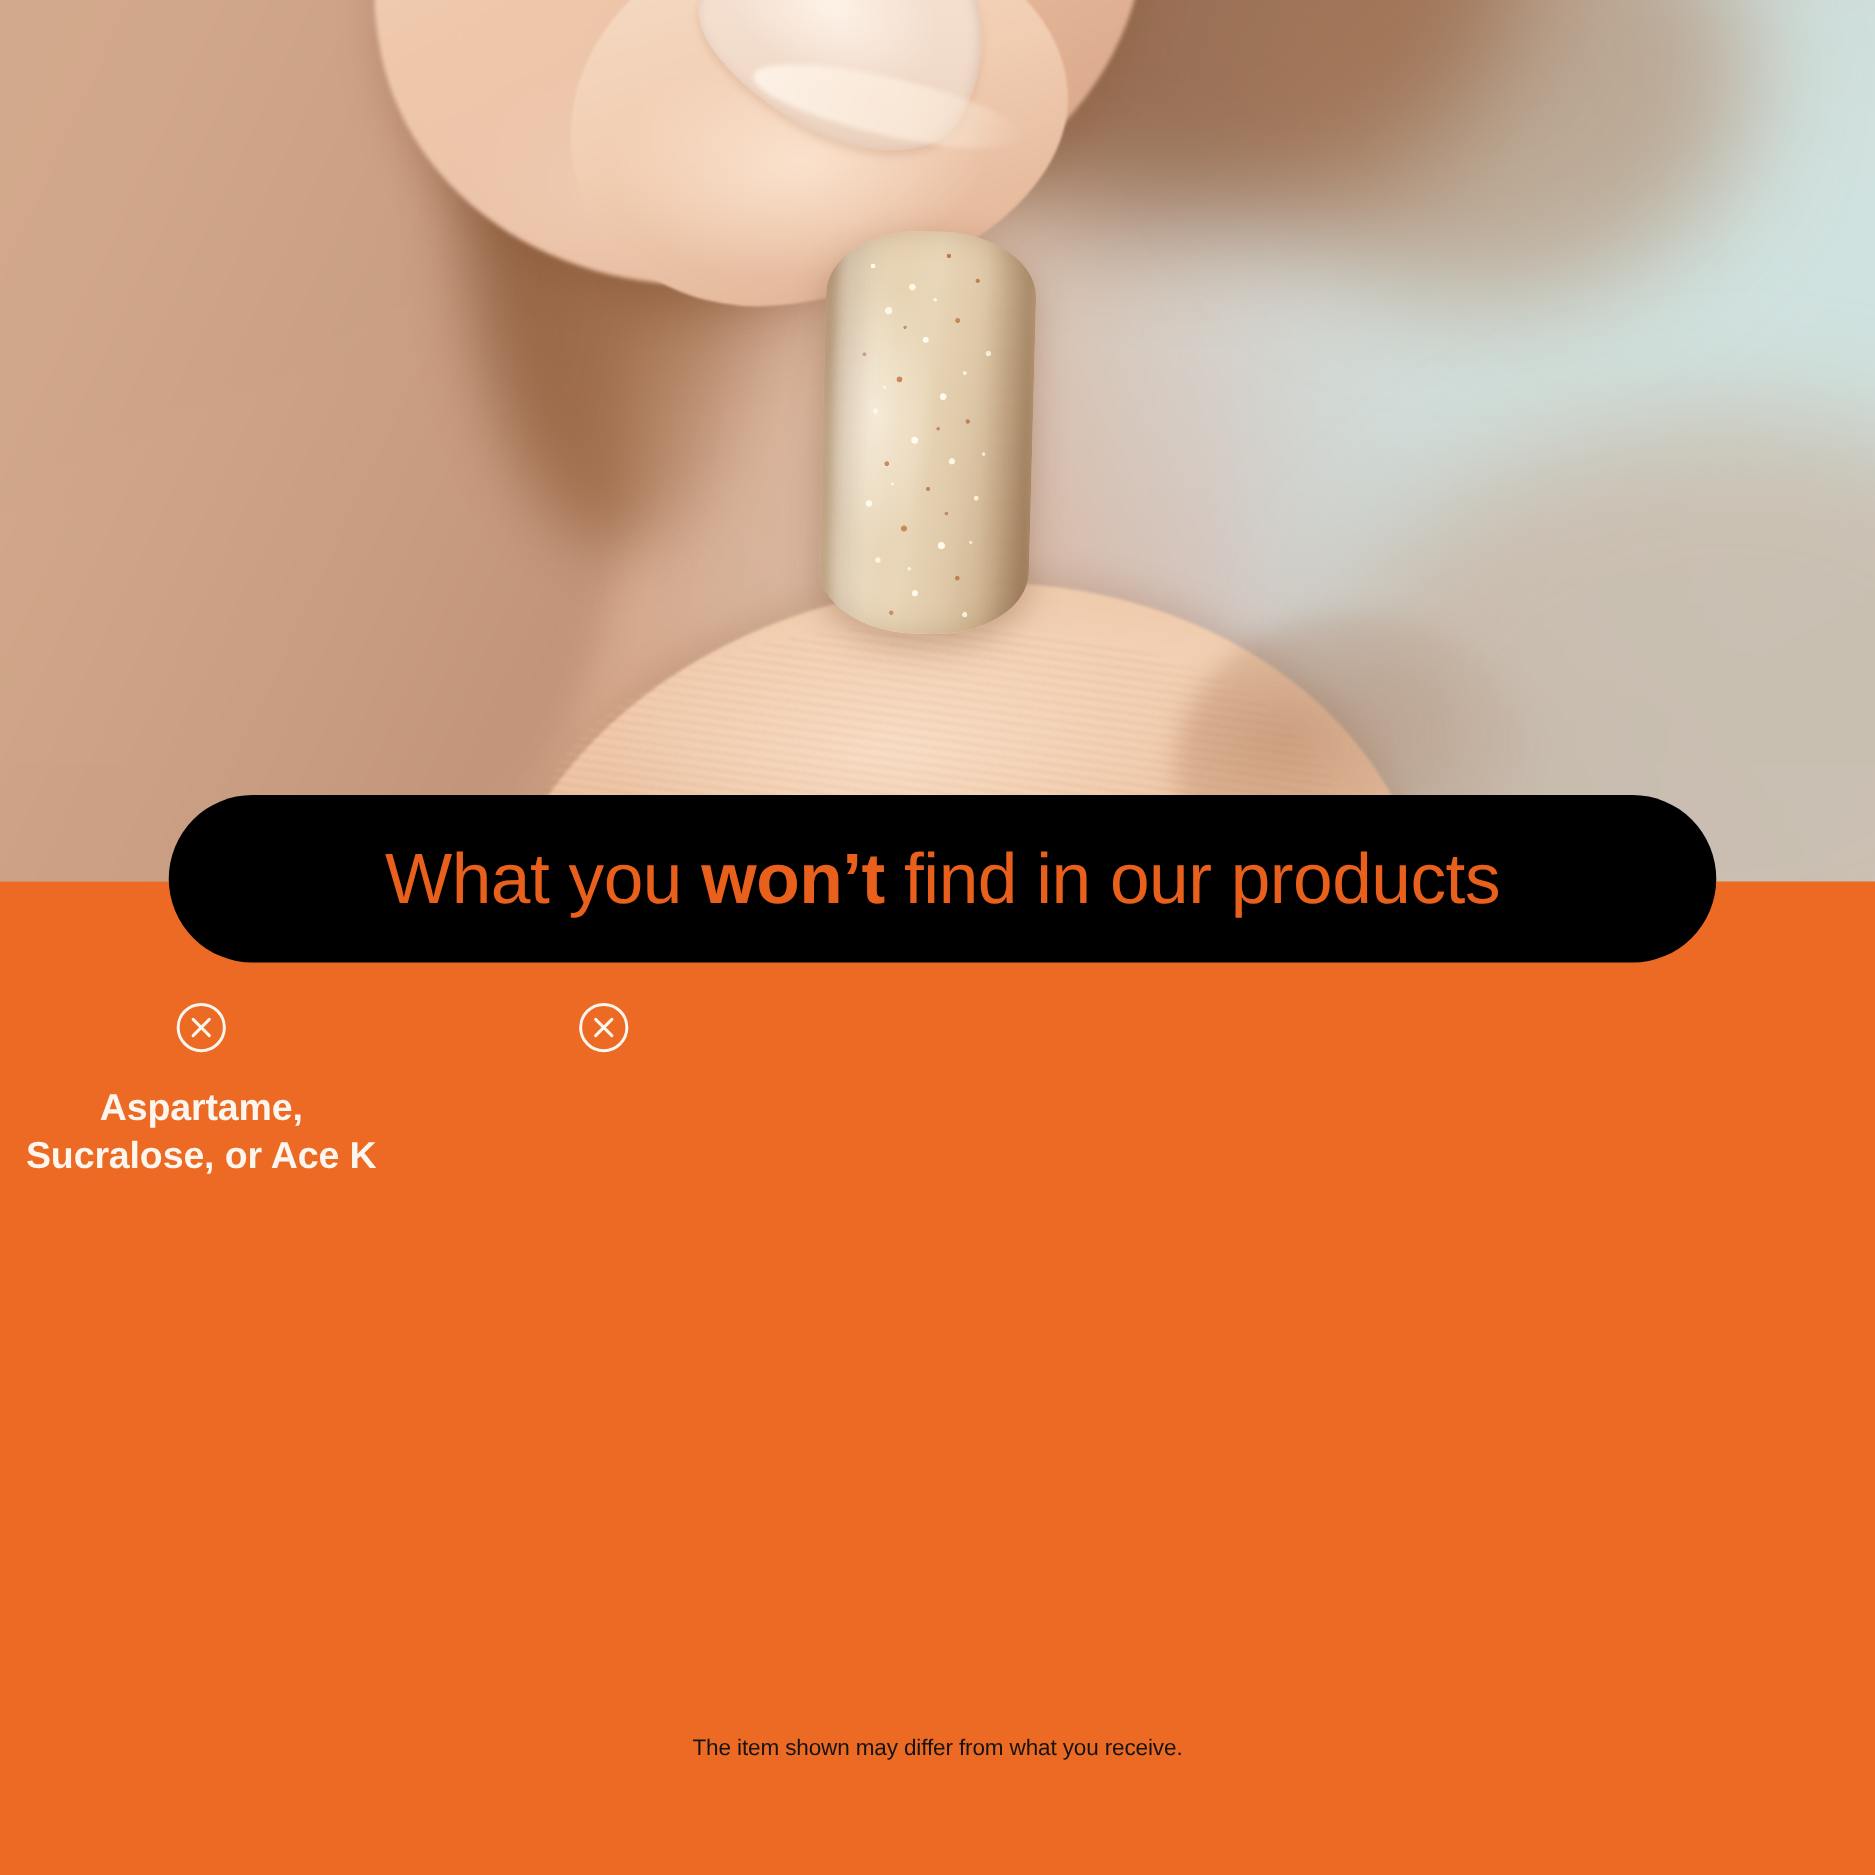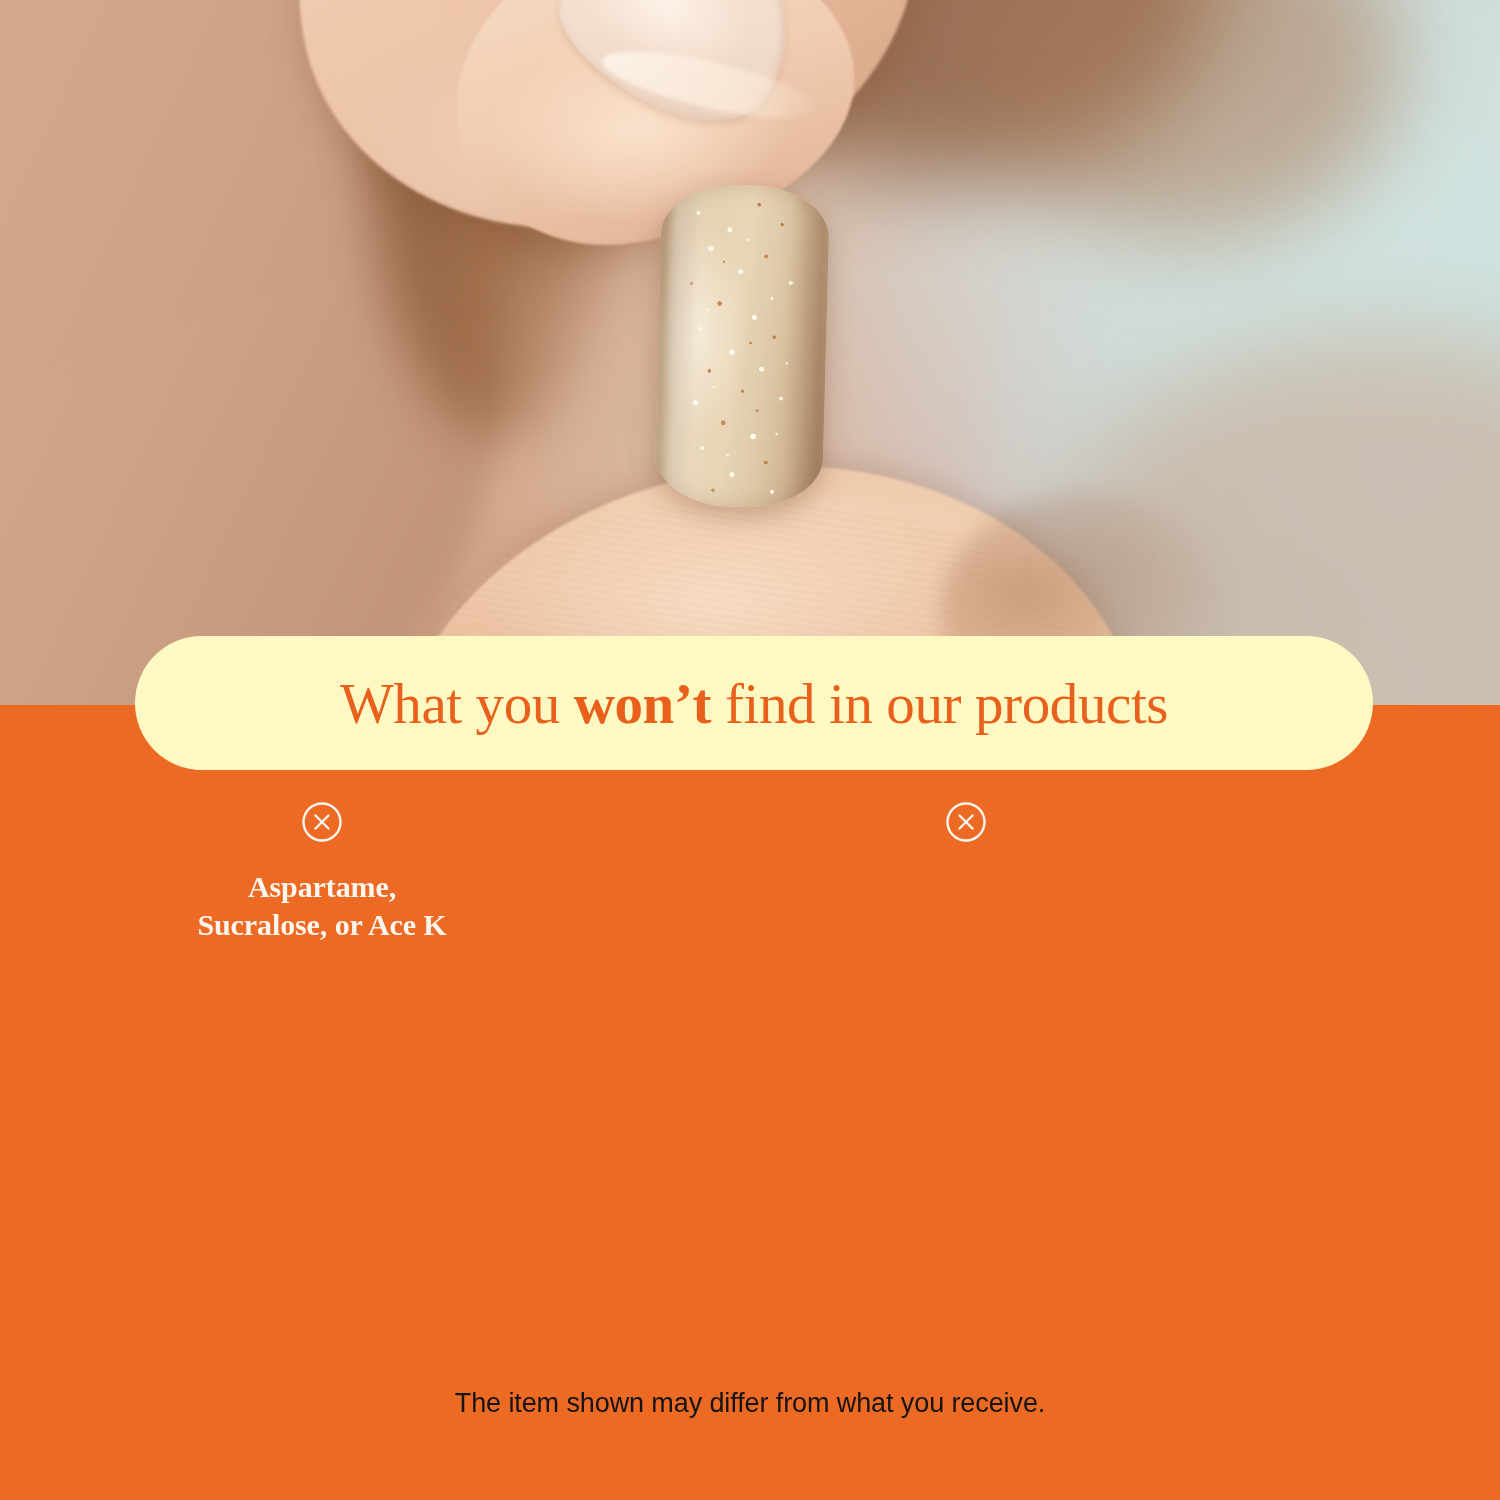--- a/index.html
+++ b/index.html
@@ -229,27 +229,26 @@
     right:0; top:0; width:24%; height:100%;
     background:linear-gradient(270deg, rgba(110,76,48,.38) 0%, rgba(110,76,48,0) 100%);
     filter:blur(4px);
   }
 
   
   .pill {
     position:absolute;
     left:135px; top:636px;
     width:1238px; height:134px;
-    background:#fef9c3;
+    background:#000000;
     border-radius:67px;
     display:flex;
     align-items:center;
     justify-content:center;
     z-index:5;
-    font-family:Liberation Serif, serif;
   }
   .pill-title {
     color:#E8601C;
     font-size:57px;
     font-weight:500;
     letter-spacing:-0.4px;
     white-space:nowrap;
   }
   .pill-title b { font-weight:800; }
 
@@ -265,23 +264,22 @@
   .cell {
     display:flex;
     flex-direction:column;
     align-items:center;
     padding:0 18px;
   }
   .row1 .cell { height:180px; }
 
   .row {
     display:grid;
-    grid-template-columns:repeat(2, 1fr);
+    grid-template-columns:repeat(4, 1fr);
     width:1288px;
-    font-family:Liberation Serif, serif;
   }
 
   .x-icon {
     width:44px; height:44px;
     margin-bottom:24px;
     flex:0 0 auto;
   }
   .item-label {
     color:#FCF6EE;
     font-size:30px;
@@ -291,21 +289,21 @@
     letter-spacing:-0.1px;
   }
 
   
   .footer-note {
     position:absolute;
     left:0; top:1388px;
     width:1500px;
     text-align:center;
     color:#141414;
-    font-size:27px;
+    font-size:18px;
     font-weight:400;
     letter-spacing:-0.1px;
   }
 </style>
 </head>
 <body>
 
 <div id="infographic">
 
   <div class="photo">

